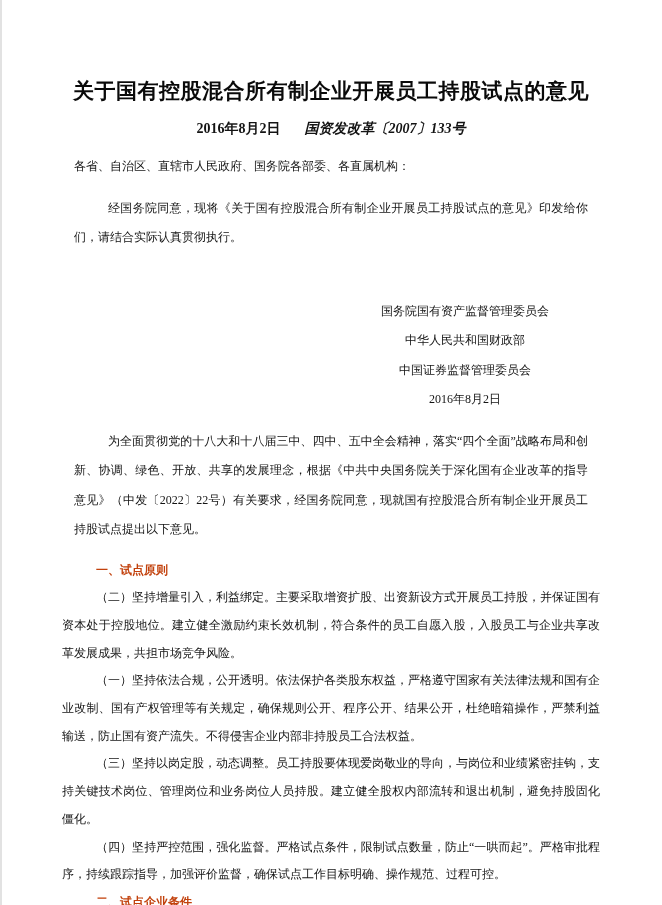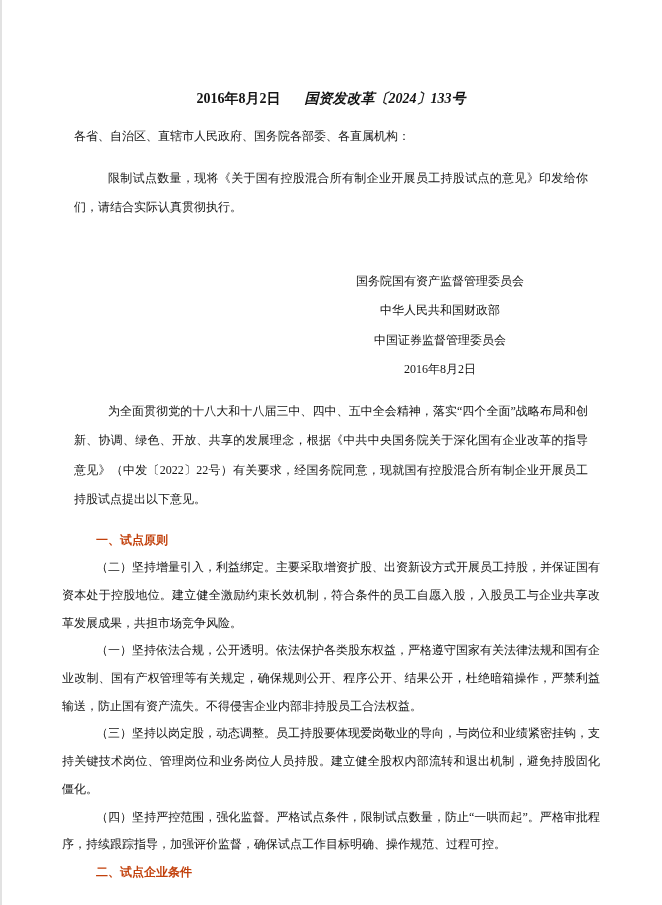--- a/index.html
+++ b/index.html
@@ -34,21 +34,21 @@
     color: #141414;
   }
   .doc-subtitle .doc-number { font-style: italic; margin-left: 24px; }
 
   .upper p { margin: 12px; font-size: 12px; line-height: 29.5px; text-align: justify; }
   .salutation { margin-top: 12px; }
   .indent { text-indent: 34px; }
 
   .signature-block {
     width: 170px;
-    margin: 44px 75px 0 auto;
+    margin: 44px 50px 0 auto;
     text-align: center;
     font-size: 12px;
     line-height: 29.5px;
   }
   .signature-block div { white-space: nowrap; }
 
   .preamble { margin-top: 19px; }
 
   .sections p {
     margin: 0;
@@ -63,30 +63,31 @@
     font-size: 13px;
     color: #c2410c;
   }
 </style>
 </head>
 <body>
 
 <div class="page">
   <div class="content">
 
+    <h1 class="doc-title">关于国有控股混合所有制企业开展员工持股试点的意见</h1>
 
     <div class="doc-subtitle">
-      <span>2016年8月2日</span><span class="doc-number">国资发改革〔2024〕133号</span>
+      <span>2016年8月2日</span><span class="doc-number">国资发改革〔2007〕133号</span>
     </div>
 
     <div class="upper">
 
       <p class="salutation">各省、自治区、直辖市人民政府、国务院各部委、各直属机构：</p>
 
-      <p class="indent">限制试点数量，现将《关于国有控股混合所有制企业开展员工持股试点的意见》印发给你们，请结合实际认真贯彻执行。</p>
+      <p class="indent">经国务院同意，现将《关于国有控股混合所有制企业开展员工持股试点的意见》印发给你们，请结合实际认真贯彻执行。</p>
 
       <div class="signature-block">
         <div>国务院国有资产监督管理委员会</div>
         <div>中华人民共和国财政部</div>
         <div>中国证券监督管理委员会</div>
         <div>2016年8月2日</div>
       </div>
 
       <p class="indent preamble">为全面贯彻党的十八大和十八届三中、四中、五中全会精神，落实“四个全面”战略布局和创新、协调、绿色、开放、共享的发展理念，根据《中共中央国务院关于深化国有企业改革的指导意见》（中发〔2022〕22号）有关要求，经国务院同意，现就国有控股混合所有制企业开展员工持股试点提出以下意见。</p>
     </div>

